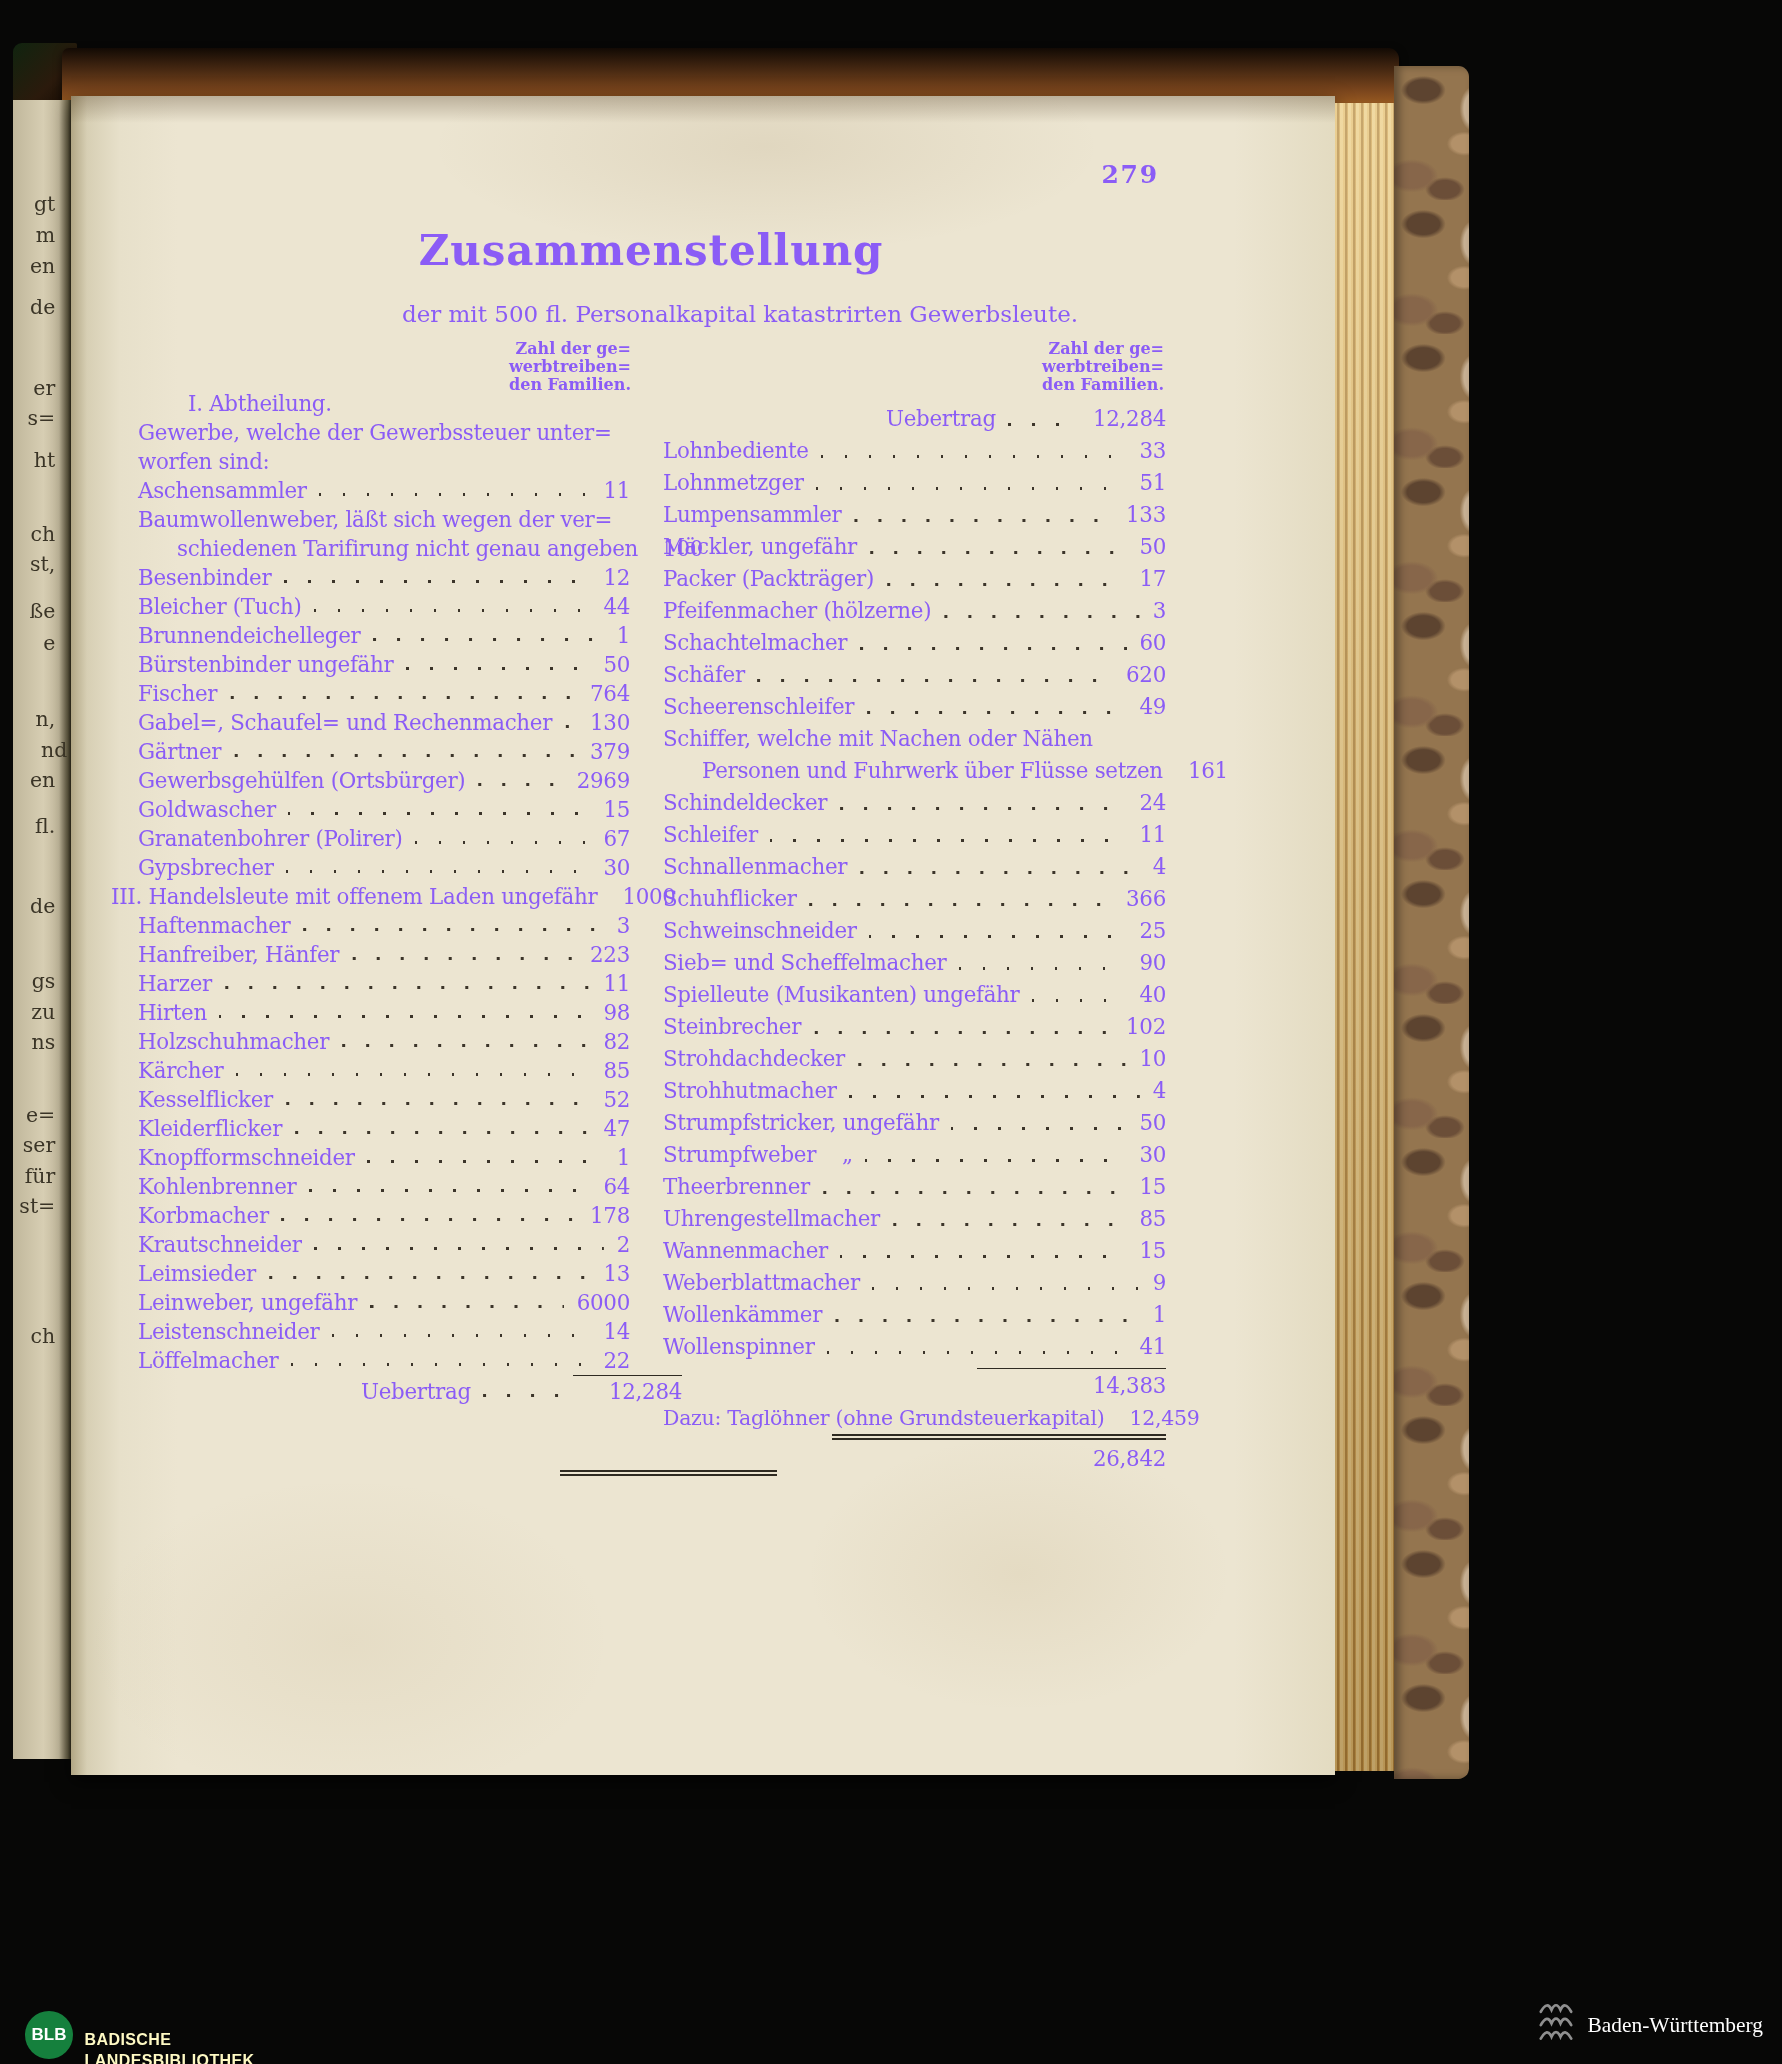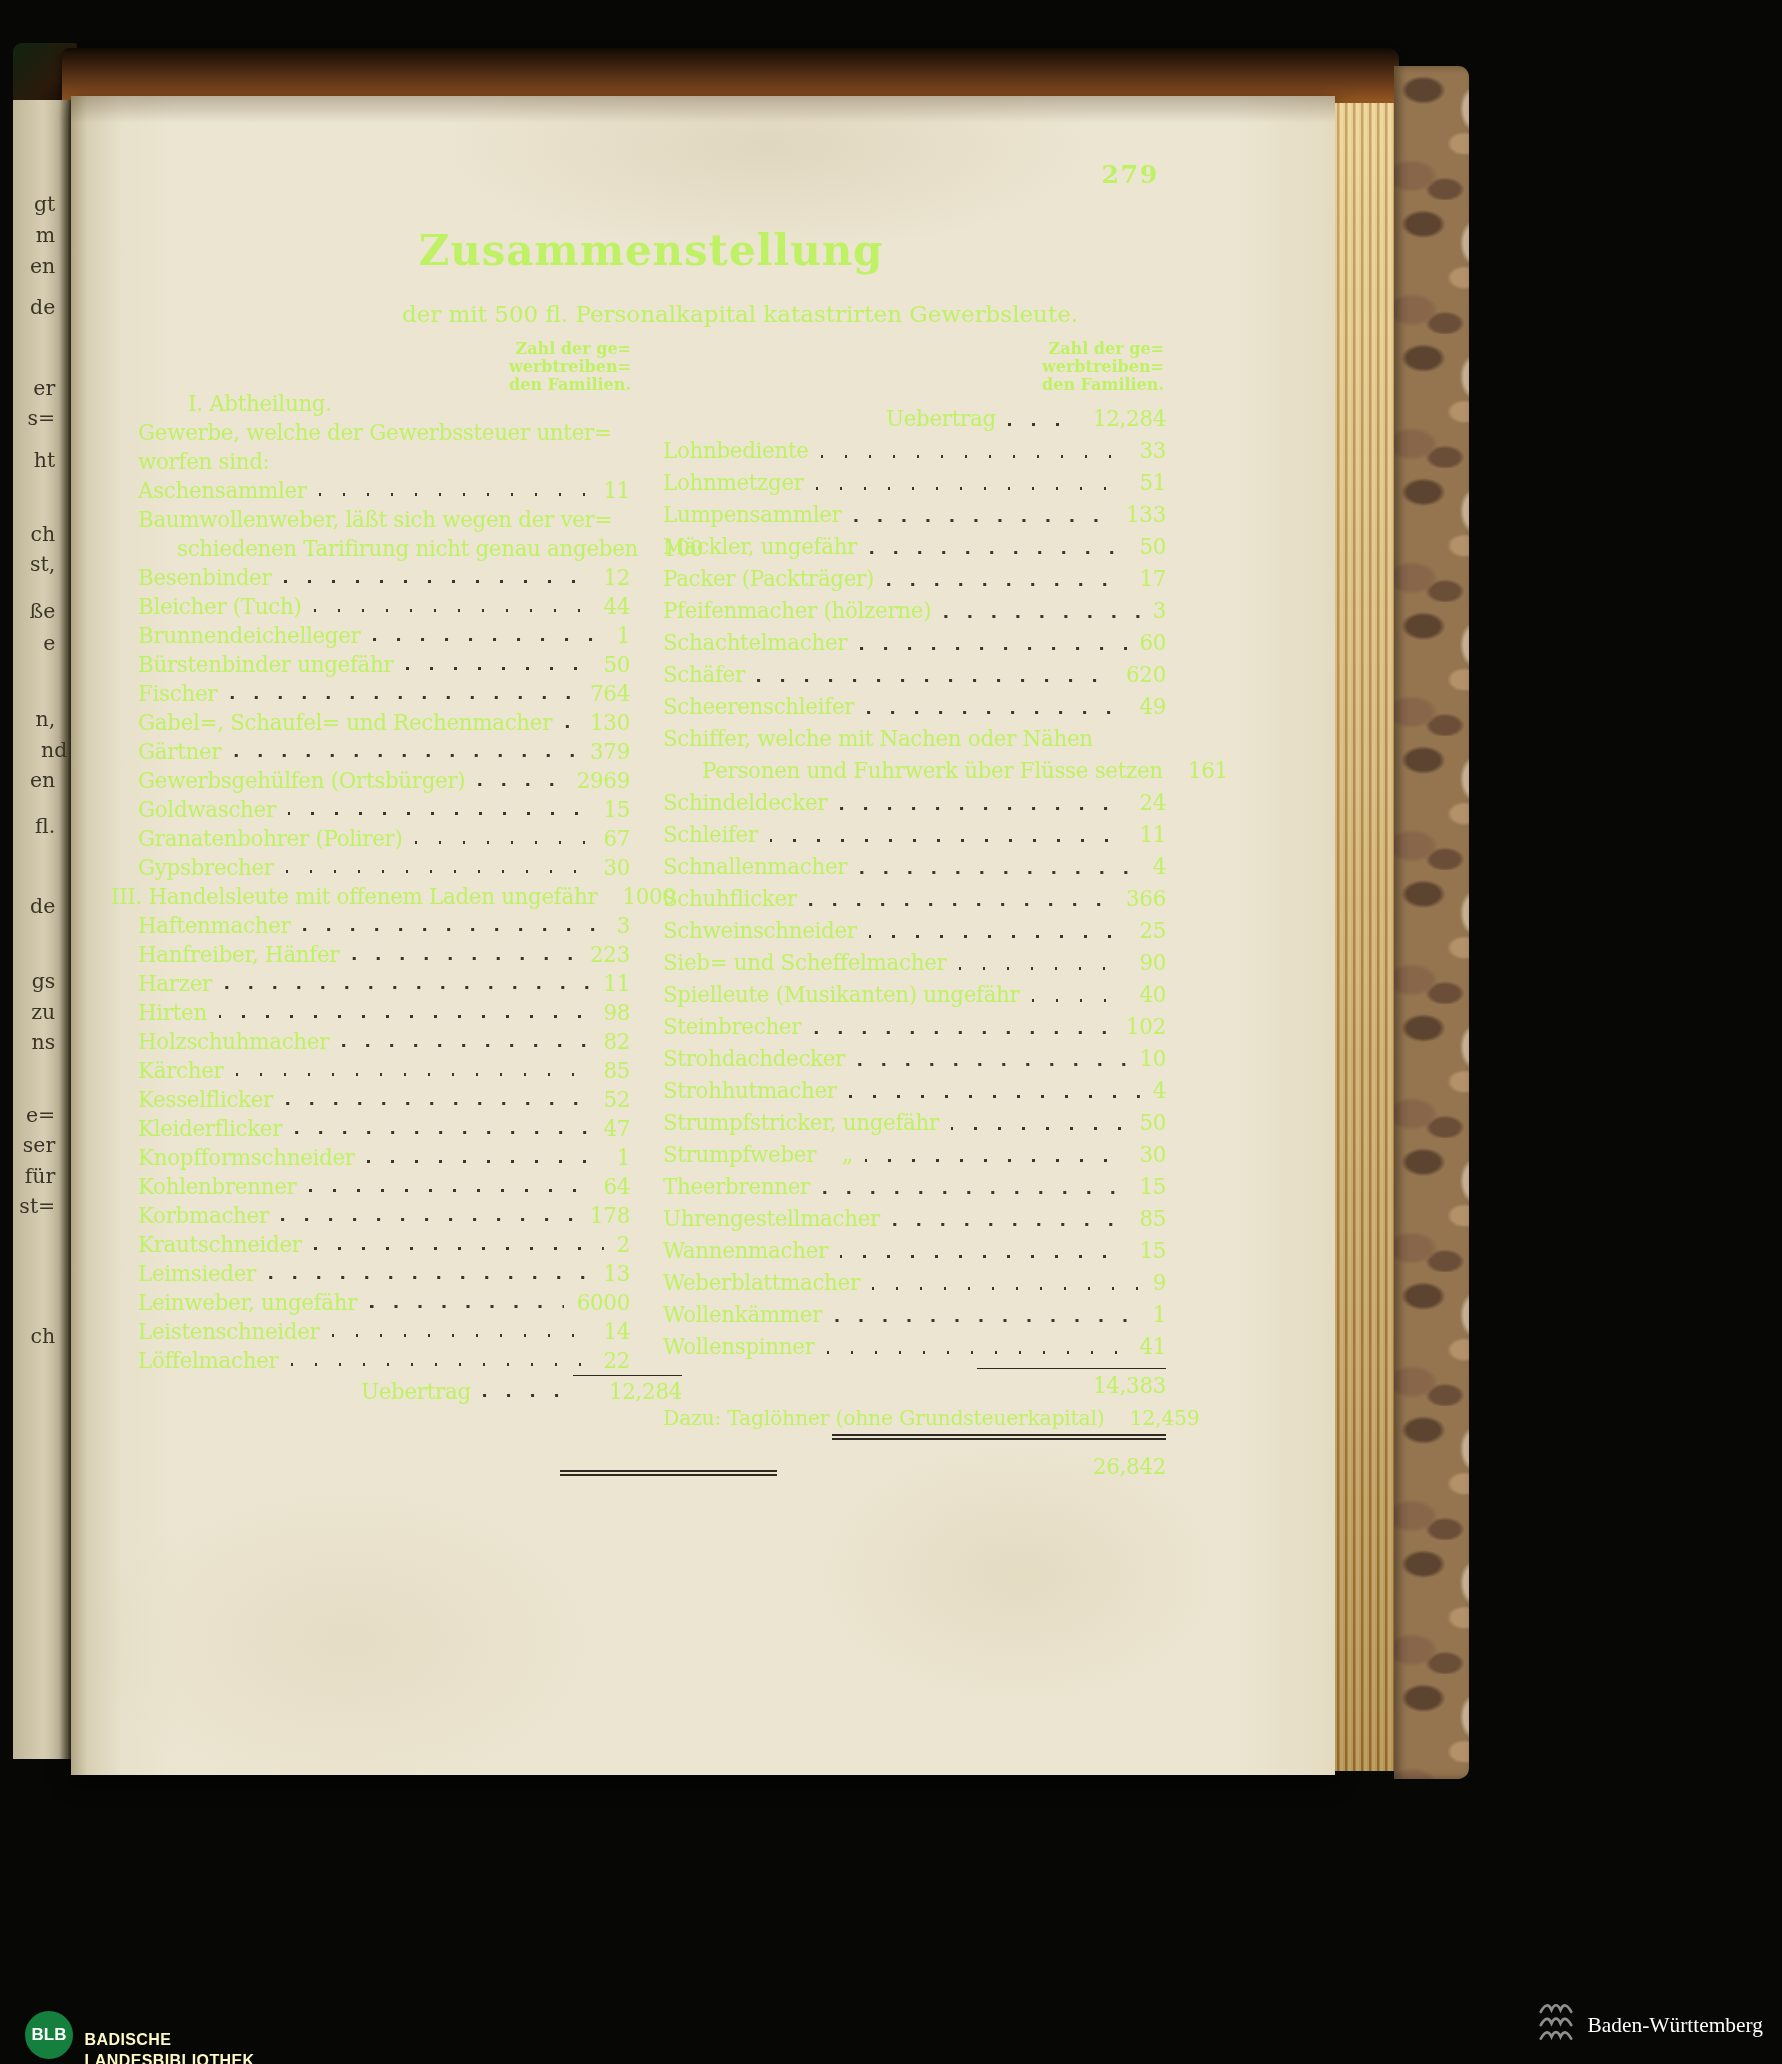--- a/index.html
+++ b/index.html
@@ -59,21 +59,21 @@
   }
 
   
   #fragments { position:absolute; inset:0; pointer-events:none; }
   .frag {
     position:absolute; left:14.3px; width:41px; text-align:right;
     font-size:20.5px; color:#3a3426; line-height:21.4px;
   }
 
   
-  .ink { color:#bef264; }
+  .ink { color:#8b5cf6; }
   #page-number {
     position:absolute; left:1034px; top:160px; width:125px; text-align:right;
     font-size:25px; font-weight:bold; letter-spacing:1.8px;
   }
   #title {
     position:absolute; left:134px; top:226px; width:1034px; text-align:center;
     font-size:42px; font-weight:bold; letter-spacing:0.9px;
   }
   #subtitle {
     position:absolute; left:134px; top:301px; width:1212px; text-align:center;
@@ -105,21 +105,21 @@
   .wrap  .r-main { margin-left:39px; }
   .hang  { margin-left:-27px; }
   .nodots .leader { background:none; }
   .uebertrag .r-main { margin-left:223px; }
   .push .r-main { margin-right:-52px; }
   .toprule .r-val { border-top:1.8px solid #2e2a21; padding-top:0.9px; }
   .minw    .r-val { min-width:189px; text-align:right; }
   .minw-sm .r-val { min-width:109px; text-align:right; }
   .dazu { font-size:20.5px; }
   .sumgap { margin-top:5.3px; }
-  .total .r-main { margin-left:169px; border-top:6.2px double #2e2a21; padding-top:11px; }
+  .total .r-main { margin-left:169px; border-top:6.2px double #2e2a21; padding-top:3px; }
 
   #center-rule {
     position:absolute; left:560px; top:1470px; width:217px;
     border-top:6.2px double #2e2a21;
   }
 
   
   #blb { position:absolute; left:25px; top:1998px; display:flex; align-items:center; gap:11.6px; }
   .blb-badge {
     width:48px; height:48px; border-radius:50%; background:#00a0a6; color:#ffffff;

